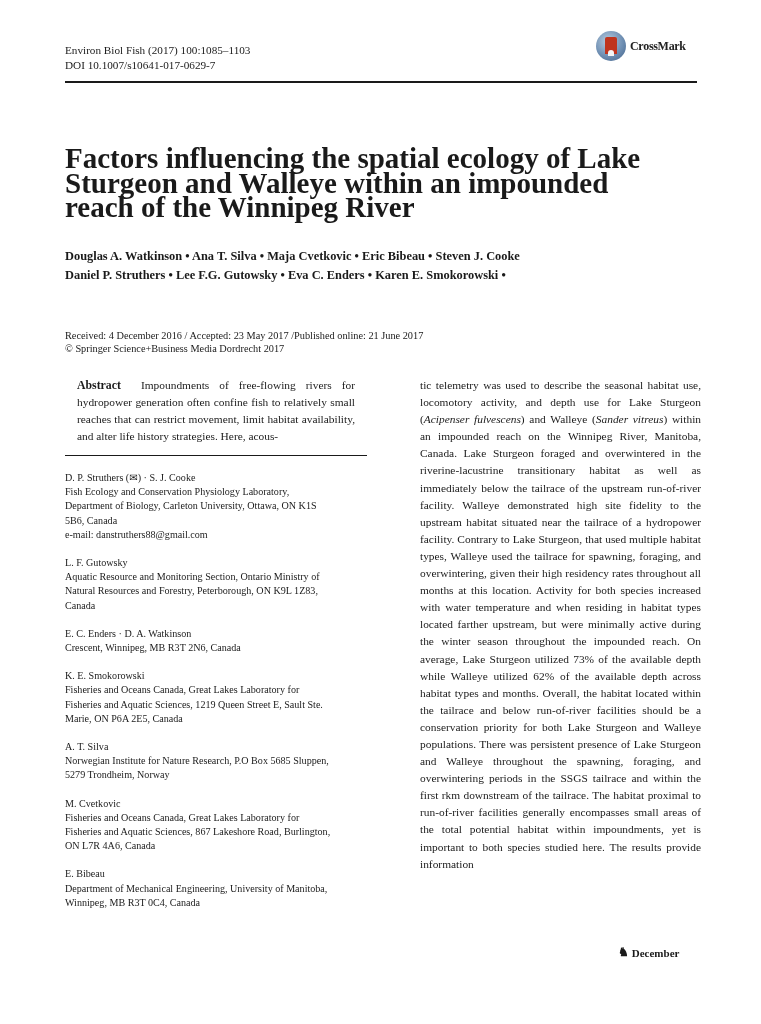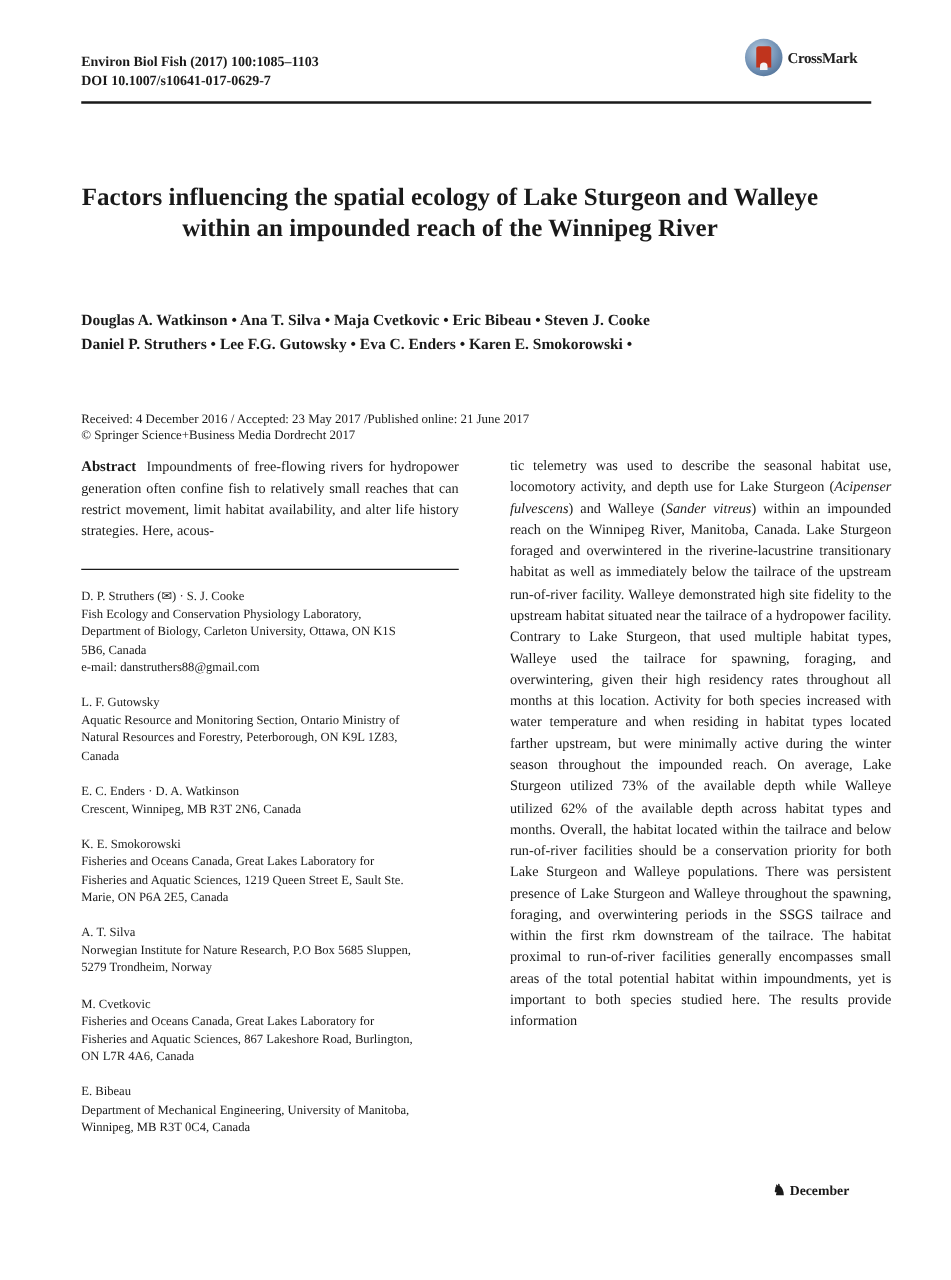--- a/index.html
+++ b/index.html
@@ -1,37 +1,37 @@
 <!DOCTYPE html>
 <html><head>
   <meta charset="utf-8">
   <style>
     html, body { margin: 0; padding: 0; background: #ffffff; }
     body {
       width: 761px; height: 1024px; position: relative; overflow: hidden;
       font-family: "Liberation Serif", "DejaVu Serif", serif; color: #1a1a1a;
     }
     .abs { position: absolute; }
-    .journal { left: 65px; top: 43px; font-size: 11.2px; line-height: 15px; font-weight: bold; }
+    .journal { left: 65px; top: 43px; font-size: 11.2px; line-height: 15px; }
     .header-rule { left: 65px; top: 81px; width: 632px; height: 2px; background: #1a1a1a; }
     .crossmark { left: 596px; top: 31px; display: flex; align-items: center; gap: 4px; text-align: center; }
     .crossmark-logo { width: 30px; height: 30px; border-radius: 50%;
       background: radial-gradient(circle at 40% 35%, #b8cde0 0%, #6f8fb3 55%, #3f5f86 100%);
       position: relative; }
     .crossmark-logo::before { content: ""; position: absolute; left: 9px; top: 6px; width: 12px; height: 17px;
       background: #c0341d; border-radius: 2px 2px 0 0; }
     .crossmark-logo::after { content: ""; position: absolute; left: 12px; top: 19px; width: 6px; height: 6px;
       background: #f4f4f4; border-radius: 50% 50% 0 0; }
     .crossmark-text { font-size: 12px; font-weight: bold; letter-spacing: -0.3px; color: #222; }
-    .title { left: 65px; top: 146px; width: 590px; font-size: 20px; line-height: 24.5px; font-weight: bold; text-align: center; }
+    .title { left: 65px; top: 146px; width: 590px; font-size: 29px; line-height: 24.5px; font-weight: bold; }
     .authors { left: 65px; top: 247px; width: 600px; font-size: 12.4px; line-height: 19px; font-weight: bold; }
     .dates { left: 65px; top: 329px; font-size: 10.3px; line-height: 13px; }
     .col-left { left: 65px; top: 365px; width: 302px; }
     .col-right { left: 408px; top: 365px; width: 305px; }
-    .abstract-text { font-size: 11.4px; line-height: 17.1px; text-align: justify; margin: 0; }
+    .abstract-text { font-size: 11.4px; line-height: 17.1px; text-align: justify; margin: 12px; }
     .abstract-label { font-weight: bold; font-size: 11.8px; }
     .footnote-rule { left: 65px; top: 455px; width: 302px; height: 1px; background: #1a1a1a; }
     .affils { left: 65px; top: 471px; width: 310px; font-size: 10.1px; line-height: 14.2px; }
     .affil { margin: 0 0 14px 0; }
     .affil p { margin: 0; }
     .springer { left: 618px; top: 945px; display: flex; align-items: center; gap: 3px; font-size: 11px; font-weight: bold; }
     .springer-icon { font-size: 12px; }
     em { font-style: italic; }
   </style>
 </head>

